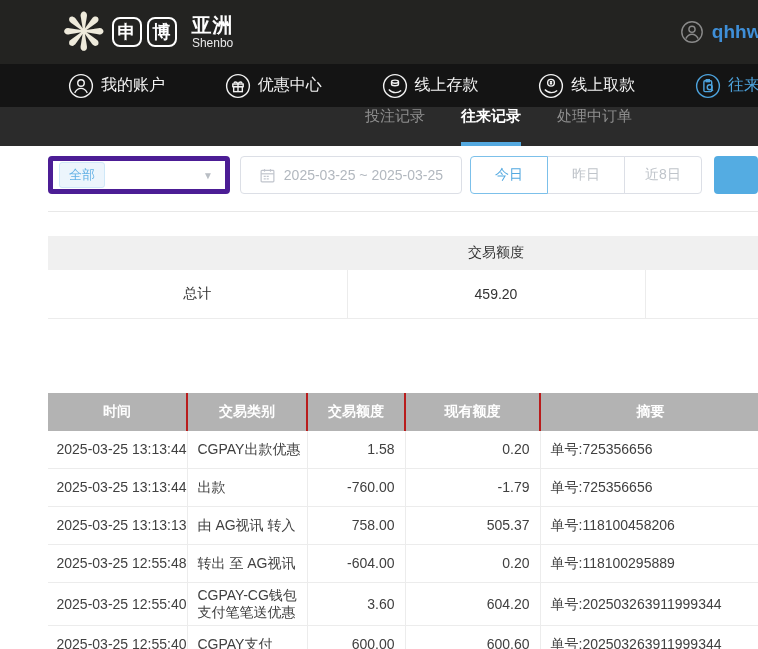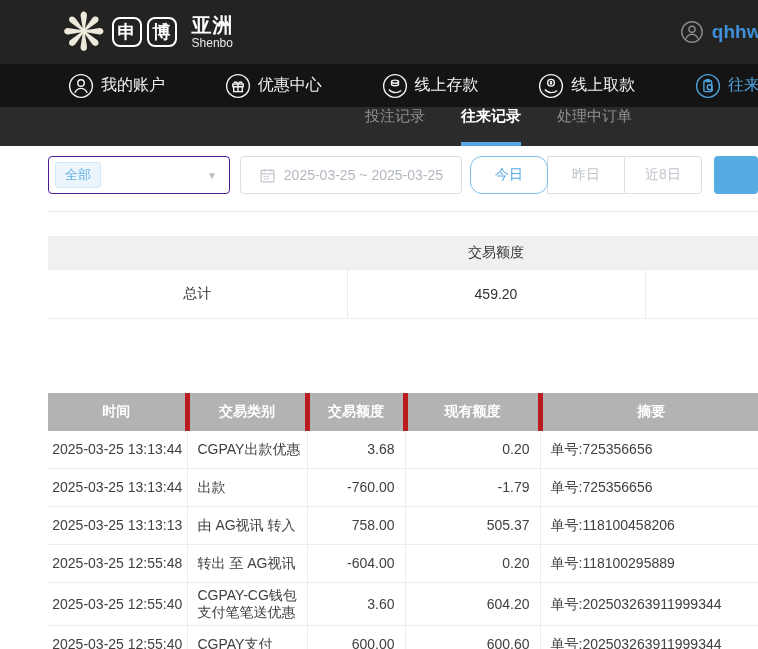--- a/index.html
+++ b/index.html
@@ -20,21 +20,21 @@
   .top-header{height:64px;background:var(--header-bg);display:flex;
     align-items:center;justify-content:space-between;padding:0 0 0 62px;overflow:hidden;}
   .logo{display:flex;align-items:center;}
   .logo-flower{font-family:"DejaVu Sans",sans-serif;font-size:52px;line-height:1;
     color:var(--cream);margin-right:6px;font-weight:400;}
   .logo-box{display:inline-flex;align-items:center;justify-content:center;
     width:30px;height:30px;border:2px solid #fff;border-radius:8px;color:#fff;
     font-size:18px;font-weight:bold;margin-right:5px;}
   .logo-region{display:flex;flex-direction:column;color:#fff;line-height:1;margin-left:10px;}
   .logo-region .cn{font-size:20px;font-weight:bold;letter-spacing:1px;}
-  .logo-region .en{font-size:12px;margin-top:2px;color:#e9e9e9;}
+  .logo-region .en{font-size:12px;margin-top:2px;color:#e9e9e9;text-align:center;}
   .user-area{display:flex;align-items:center;gap:8px;margin-right:-14px;min-width:92px;}
   .user-area .avatar{color:#8a8a8a;display:flex;}
   .user-name{color:var(--link);font-size:19px;font-weight:bold;white-space:nowrap;}
 
   
   .main-nav{height:43px;background:var(--nav-bg);display:flex;align-items:center;
     justify-content:space-between;padding-left:68px;width:792px;}
   .nav-item{display:flex;align-items:center;gap:7px;color:#f2f2f2;font-size:16px;
     cursor:pointer;white-space:nowrap;}
   .nav-item.active{color:#4da3dd;}
@@ -45,62 +45,62 @@
   .sub-nav{height:39px;background:var(--subnav-bg);display:flex;align-items:stretch;
     padding-left:365px;gap:36px;}
   .subnav-item{display:flex;color:#8f8f8f;font-size:15px;
     cursor:pointer;position:relative;white-space:nowrap;}
   .subnav-item.active{color:#fff;font-weight:bold;}
   .subnav-underline{position:absolute;bottom:0;left:50%;transform:translateX(-50%);
     width:60px;height:4px;background:var(--accent);}
 
   
   .filter-row{display:flex;align-items:center;margin:10px 0 0 48px;}
-  .select-box{width:197px;height:38px;border:1px solid #4c1d95;border-radius:4px;
+  .select-box{width:197px;height:38px;border:5px solid #4c1d95;border-radius:4px;
     background:#fff;display:flex;align-items:center;justify-content:space-between;
     padding:0 12px 0 6px;cursor:pointer;}
   .tag{background:#ecf5fc;border:1px solid #cfe8f8;color:#63b1e5;font-size:13px;
     padding:3px 9px;border-radius:3px;}
   .caret{color:#b9bec4;font-size:10px;}
   .date-box{width:230px;height:38px;border:1px solid #dcdfe6;border-radius:4px;
     background:#fff;display:flex;align-items:center;gap:8px;padding:0 18px;
     margin-left:10px;cursor:text;}
   .date-box .cal{color:#c0c4cc;display:flex;}
   .date-text{color:#b2b8bf;font-size:14px;white-space:nowrap;}
   .btn-group{display:flex;margin-left:8px;}
   .qbtn{width:78px;height:38px;background:#fff;border:1px solid #dcdfe6;
     color:#bfc4ca;font-size:14px;display:flex;align-items:center;justify-content:center;
     cursor:pointer;margin-left:-1px;}
   .qbtn:first-child{border-radius:4px 0 0 4px;margin-left:0;}
   .qbtn:last-child{border-radius:0 4px 4px 0;}
-  .qbtn.active{color:var(--accent);border-color:#7cc0ea;position:relative;z-index:2;border-radius:12px;}
+  .qbtn.active{color:var(--accent);border-color:#7cc0ea;position:relative;z-index:2;}
   .search-btn{width:44px;height:38px;background:#54ace2;border:none;border-radius:4px;
     margin-left:12px;cursor:pointer;flex:none;}
 
   .divider{height:1px;background:#e8e8e8;margin:17px 0 0 48px;}
 
   
   .summary-table{margin:24px 0 0 48px;width:712px;border-collapse:collapse;
     table-layout:fixed;font-size:14px;color:#333;}
   .summary-table .s-head td{background:#f0f0f0;height:34px;text-align:center;
     font-weight:500;}
   .summary-table .s-body td{height:48px;text-align:center;background:#fff;
     border-bottom:1px solid var(--border-light);}
   .summary-table .s-body td + td{border-left:1px solid var(--border-light);}
 
   
   .main-table{margin:74px 0 0 48px;width:712px;border-collapse:collapse;
     table-layout:fixed;font-size:14px;color:#404040;}
   .main-table th{background:var(--table-header-bg);color:#fff;height:38px;
     font-size:14px;font-weight:bold;text-align:center;}
-  .main-table th + th{border-left:5px solid #b91c1c;}
+  .main-table th + th{border-left:2px solid #b91c1c;}
   .main-table td{height:38px;border-bottom:1px solid var(--border-light);
     background:#fff;line-height:17px;padding:4px 0;}
   .main-table td + td{border-left:1px solid var(--border-light);}
-  .cell-center{text-align:center;}
+  .cell-center{text-align:right;}
   .cell-left{text-align:left;padding-left:10px !important;padding-right:6px !important;}
   .cell-right{text-align:right;padding-right:10px !important;}
 </style>
 </head>
 <body>
 
 <div class="top-header">
   <div class="logo">
     <span class="logo-flower">❋</span>
     <span class="logo-box">申</span>
@@ -256,21 +256,21 @@
       <tr>
     <th>时间</th>
     <th>交易类别</th>
     <th>交易额度</th>
     <th>现有额度</th>
     <th>摘要</th>
   </tr>
   <tr>
     <td class="cell-center">2025-03-25 13:13:44</td>
     <td class="cell-left">CGPAY出款优惠</td>
-    <td class="cell-right">3.68</td>
+    <td class="cell-right">1.58</td>
     <td class="cell-right">0.20</td>
     <td class="cell-left">单号:725356656</td>
   </tr>
   <tr>
     <td class="cell-center">2025-03-25 13:13:44</td>
     <td class="cell-left">出款</td>
     <td class="cell-right">-760.00</td>
     <td class="cell-right">-1.79</td>
     <td class="cell-left">单号:725356656</td>
   </tr>

